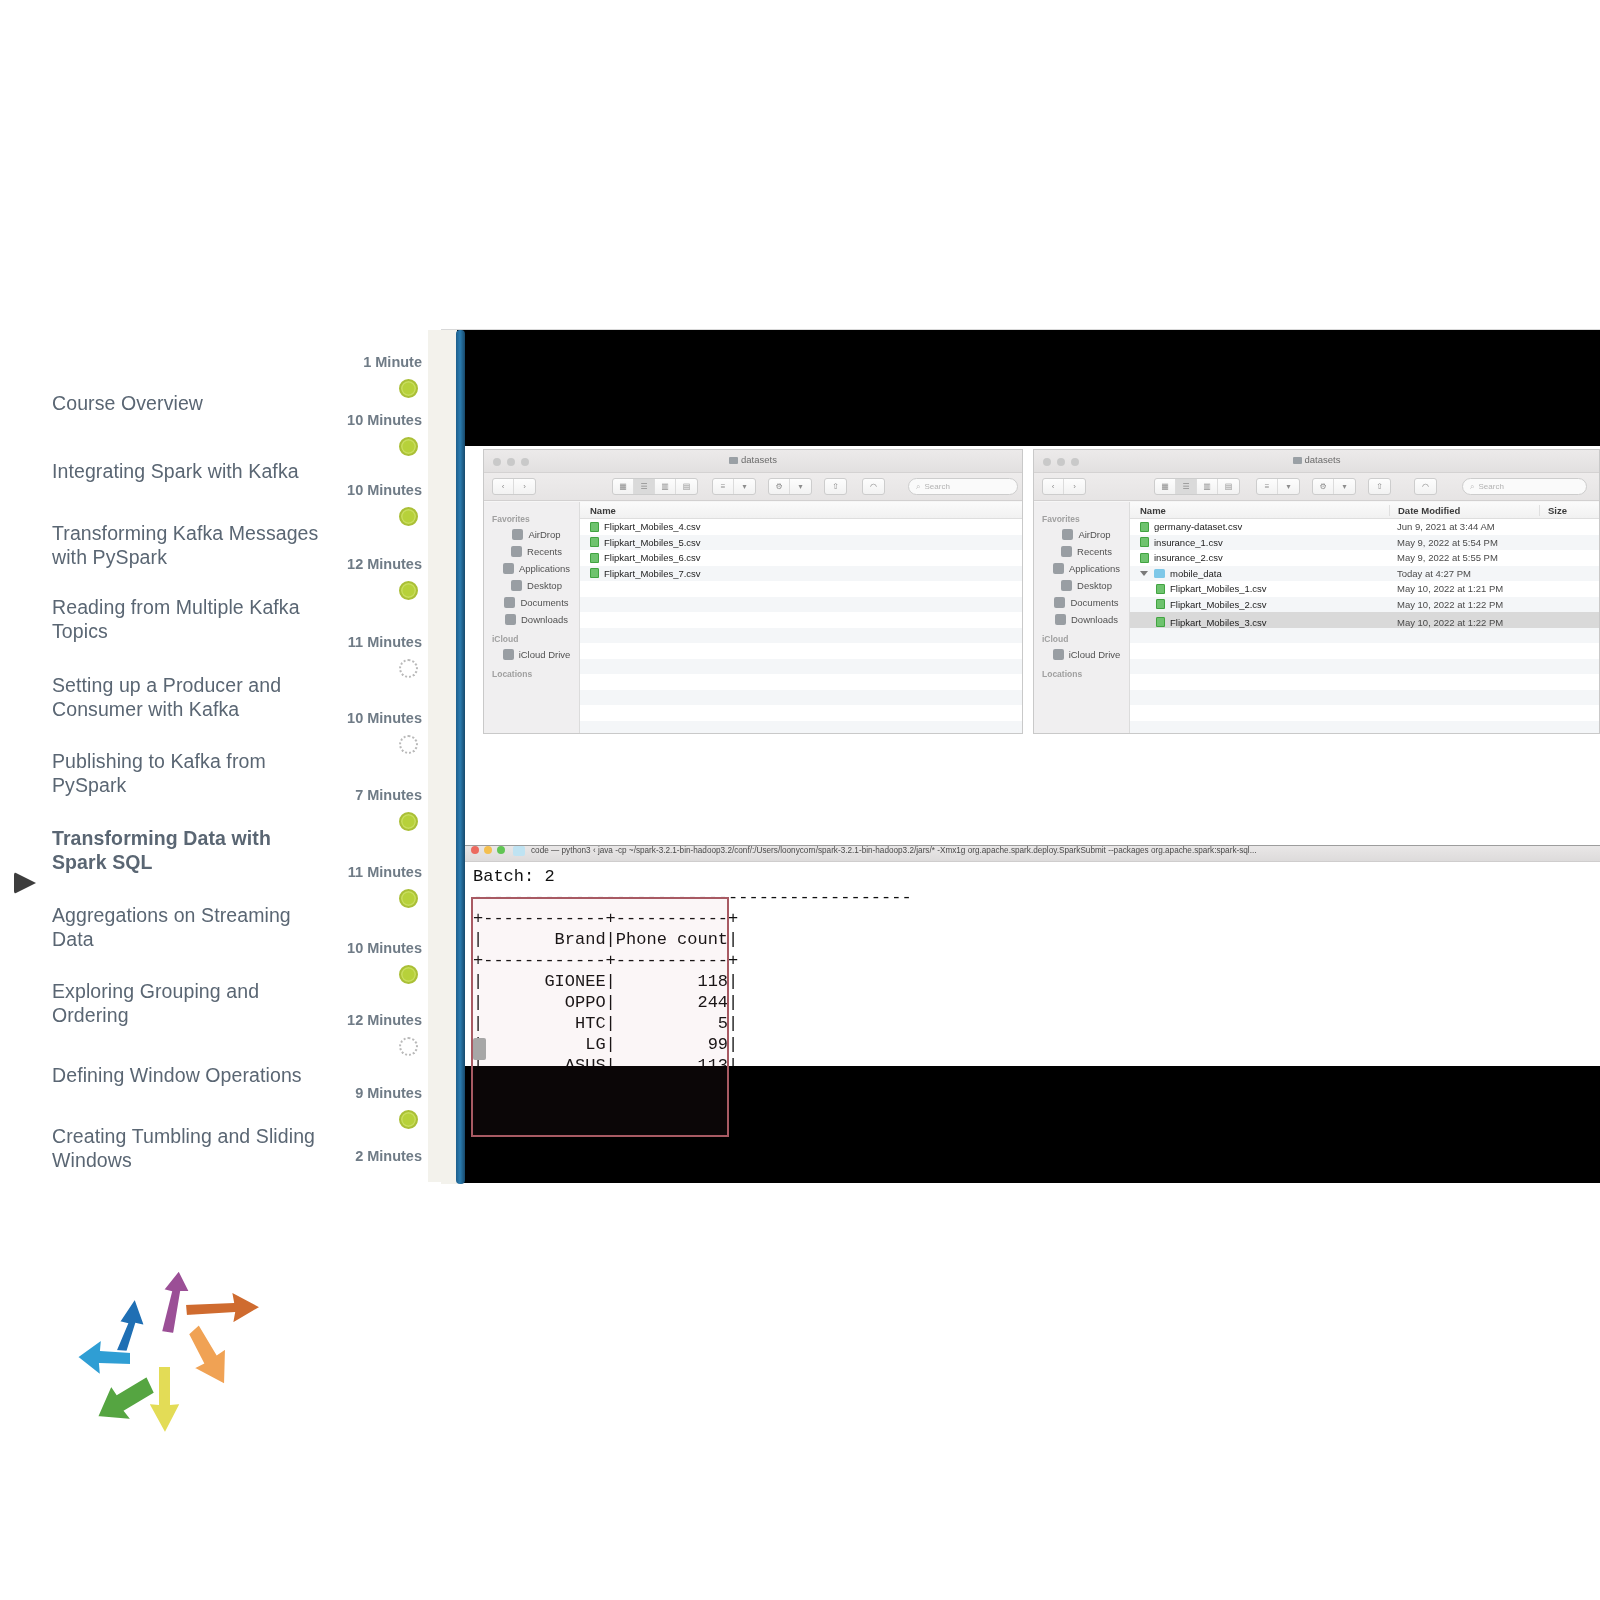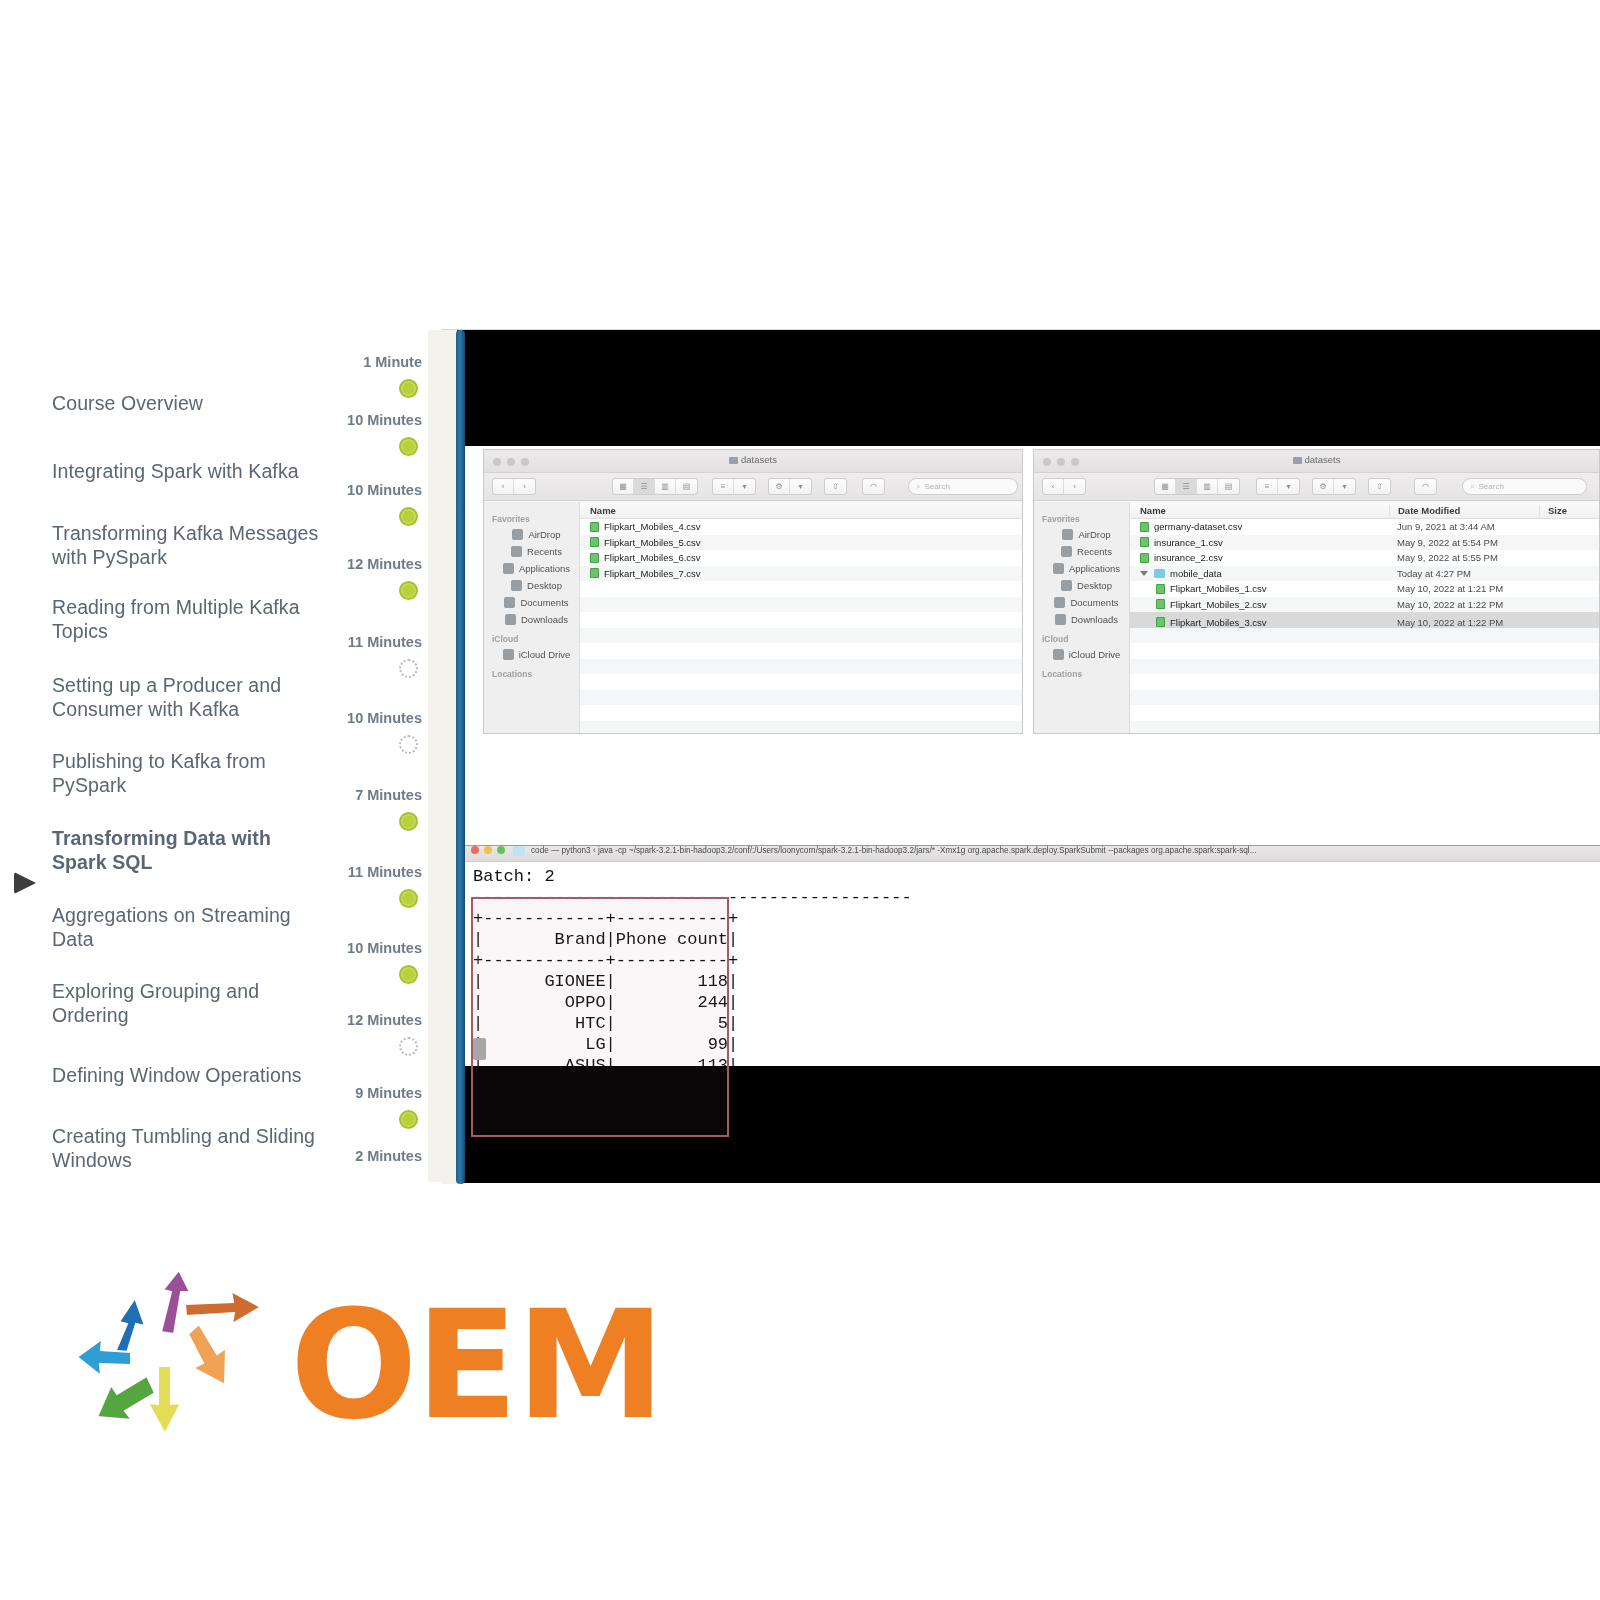--- a/index.html
+++ b/index.html
@@ -633,16 +633,15 @@
 
         <polygon points="124,62 142,92 151,86 150,123 118,106 128,101 113,72" fill="#f0a254"></polygon>
 
         <polygon points="83,104 83,142 73,141 90,172 106,141 96,142 96,104" fill="#e3dc56"></polygon>
 
         <polygon points="72,114 42,132 36,123 22,155 57,158 50,149 80,131" fill="#55a541"></polygon>
 
         <polygon points="56,90 26,88 27,77 2,95 26,114 25,102 56,103" fill="#2f9ed4"></polygon>
       </g>
     </svg>
-    <div id="logo-oem">OEM</div>
   </div>
 
 </div>
 
 </body></html>

